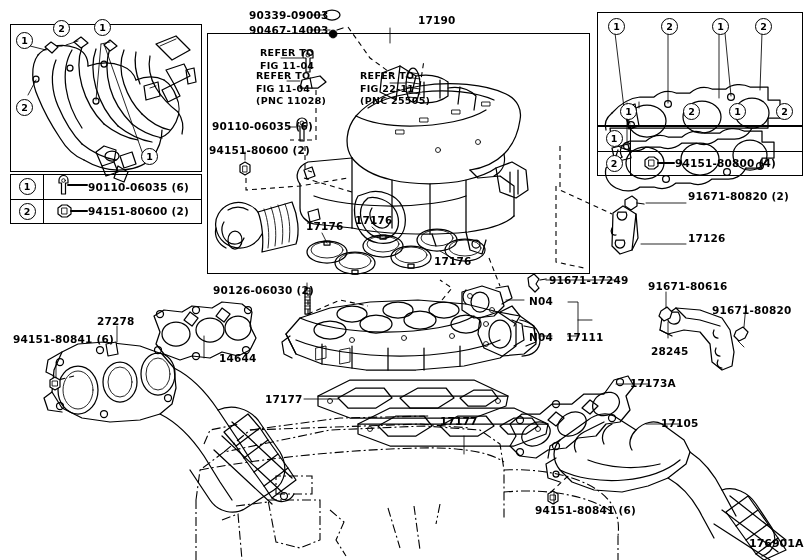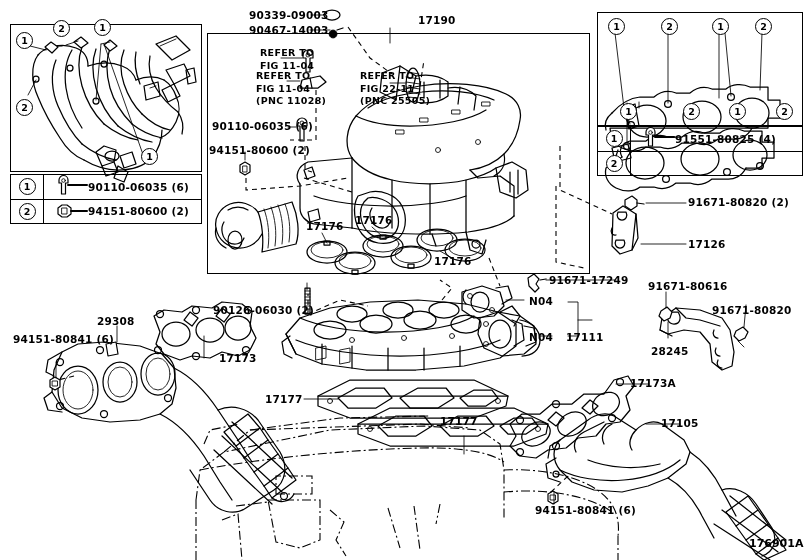--- a/index.html
+++ b/index.html
@@ -586,32 +586,32 @@
   <div class="circnum abs" style="left:683px;top:103px;">2</div>
   <div class="circnum abs" style="left:729px;top:103px;">1</div>
   <div class="circnum abs" style="left:776px;top:103px;">2</div>
 
   <div class="ptbl" style="left:597px;top:126px;width:204px;height:48px;">
     <div class="rowwrap">
       <div class="trow">
         <div class="tcell-num">
           <div class="circnum">1</div>
         </div>
-        <div class="tcell-body">
-          <svg width="34" height="20" style="position:relative;flex:none;">
-            <path class="st-f" d="M5 3 a4.5 4.5 0 1 1 9 0 l0 3 l-2.5 0 l0 11 l-4 0 l0 -11 l-2.5 0 Z"></path>
-            <circle class="st-t" cx="9.5" cy="3.5" r="1.8"></circle>
-            <path class="st" d="M14 8 L33 8" style="stroke-width:2"></path>
-          </svg>
-          <span class="ptxt">91551-80825 (4)</span>
-        </div>
       </div>
       <div class="trow">
         <div class="tcell-num">
           <div class="circnum">2</div>
+        </div>
+        <div class="tcell-body">
+          <svg width="34" height="20" style="position:relative;flex:none;">
+            <path class="st-f" d="M4 7 l4 -3 l5 0 l4 3 l0 6 l-4 3 l-5 0 l-4 -3 Z"></path>
+            <path class="st-t" d="M8 7 l5 0 l0 6 l-5 0 Z"></path>
+            <path class="st" d="M17 10 L33 10" style="stroke-width:2"></path>
+          </svg>
+          <span class="ptxt">94151-80800 (4)</span>
         </div>
       </div>
     </div>
   </div>
 
   <div class="panel" style="left:207px;top:33px;width:381px;height:239px;"></div>
 
   <div class="lbl" style="left:249px;top:9px;">90339-09003</div>
   <div class="lbl" style="left:249px;top:24px;">90467-14003</div>
   <div class="lbl" style="left:374px;top:14px;margin-left:44px;">17190</div>
@@ -631,37 +631,37 @@
     <span>(PNC 25505)</span>
   </div>
 
   <div class="lbl" style="left:212px;top:120px;">90110-06035 (6)</div>
   <div class="lbl" style="left:209px;top:144px;">94151-80600 (2)</div>
 
   <div class="lbl" style="left:306px;top:220px;">17176</div>
   <div class="lbl" style="left:355px;top:214px;">17176</div>
   <div class="lbl" style="left:434px;top:255px;">17176</div>
 
-  <div class="lbl" style="left:688px;top:196px;">91671-80820 (2)</div>
-  <div class="lbl" style="left:688px;top:238px;">17126</div>
+  <div class="lbl" style="left:688px;top:190px;">91671-80820 (2)</div>
+  <div class="lbl" style="left:688px;top:232px;">17126</div>
   <div class="lbl" style="left:648px;top:280px;">91671-80616</div>
   <div class="lbl" style="left:712px;top:304px;">91671-80820</div>
   <div class="lbl" style="left:651px;top:345px;">28245</div>
 
-  <div class="lbl" style="left:213px;top:284px;margin-top:20px;">90126-06030 (2)</div>
+  <div class="lbl" style="left:213px;top:284px;">90126-06030 (2)</div>
   <div class="lbl" style="left:549px;top:274px;">91671-17249</div>
   <div class="lbl" style="left:529px;top:295px;">N04</div>
   <div class="lbl" style="left:529px;top:331px;">N04</div>
   <div class="lbl" style="left:566px;top:331px;">17111</div>
   <div class="lbl" style="left:265px;top:393px;">17177</div>
   <div class="lbl" style="left:440px;top:415px;">17177</div>
-  <div class="lbl" style="left:219px;top:352px;">17173</div>
+  <div class="lbl" style="left:219px;top:352px;">14644</div>
 
   <div class="lbl" style="left:13px;top:333px;">94151-80841 (6)</div>
-  <div class="lbl" style="left:97px;top:315px;">29308</div>
+  <div class="lbl" style="left:97px;top:315px;">27278</div>
 
   <div class="lbl" style="left:630px;top:377px;">17173A</div>
   <div class="lbl" style="left:661px;top:417px;">17105</div>
   <div class="lbl" style="left:535px;top:504px;">94151-80841 (6)</div>
 
   <div class="lbl sm" style="left:749px;top:538px;font-size:11px;letter-spacing:0;">176901A</div>
 
 </div>
 
 </body></html>

